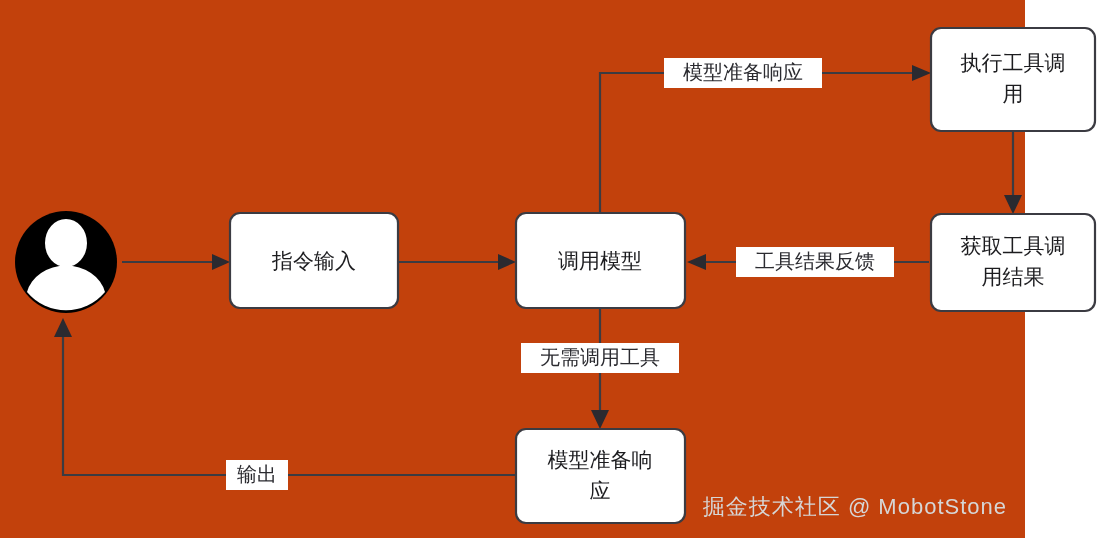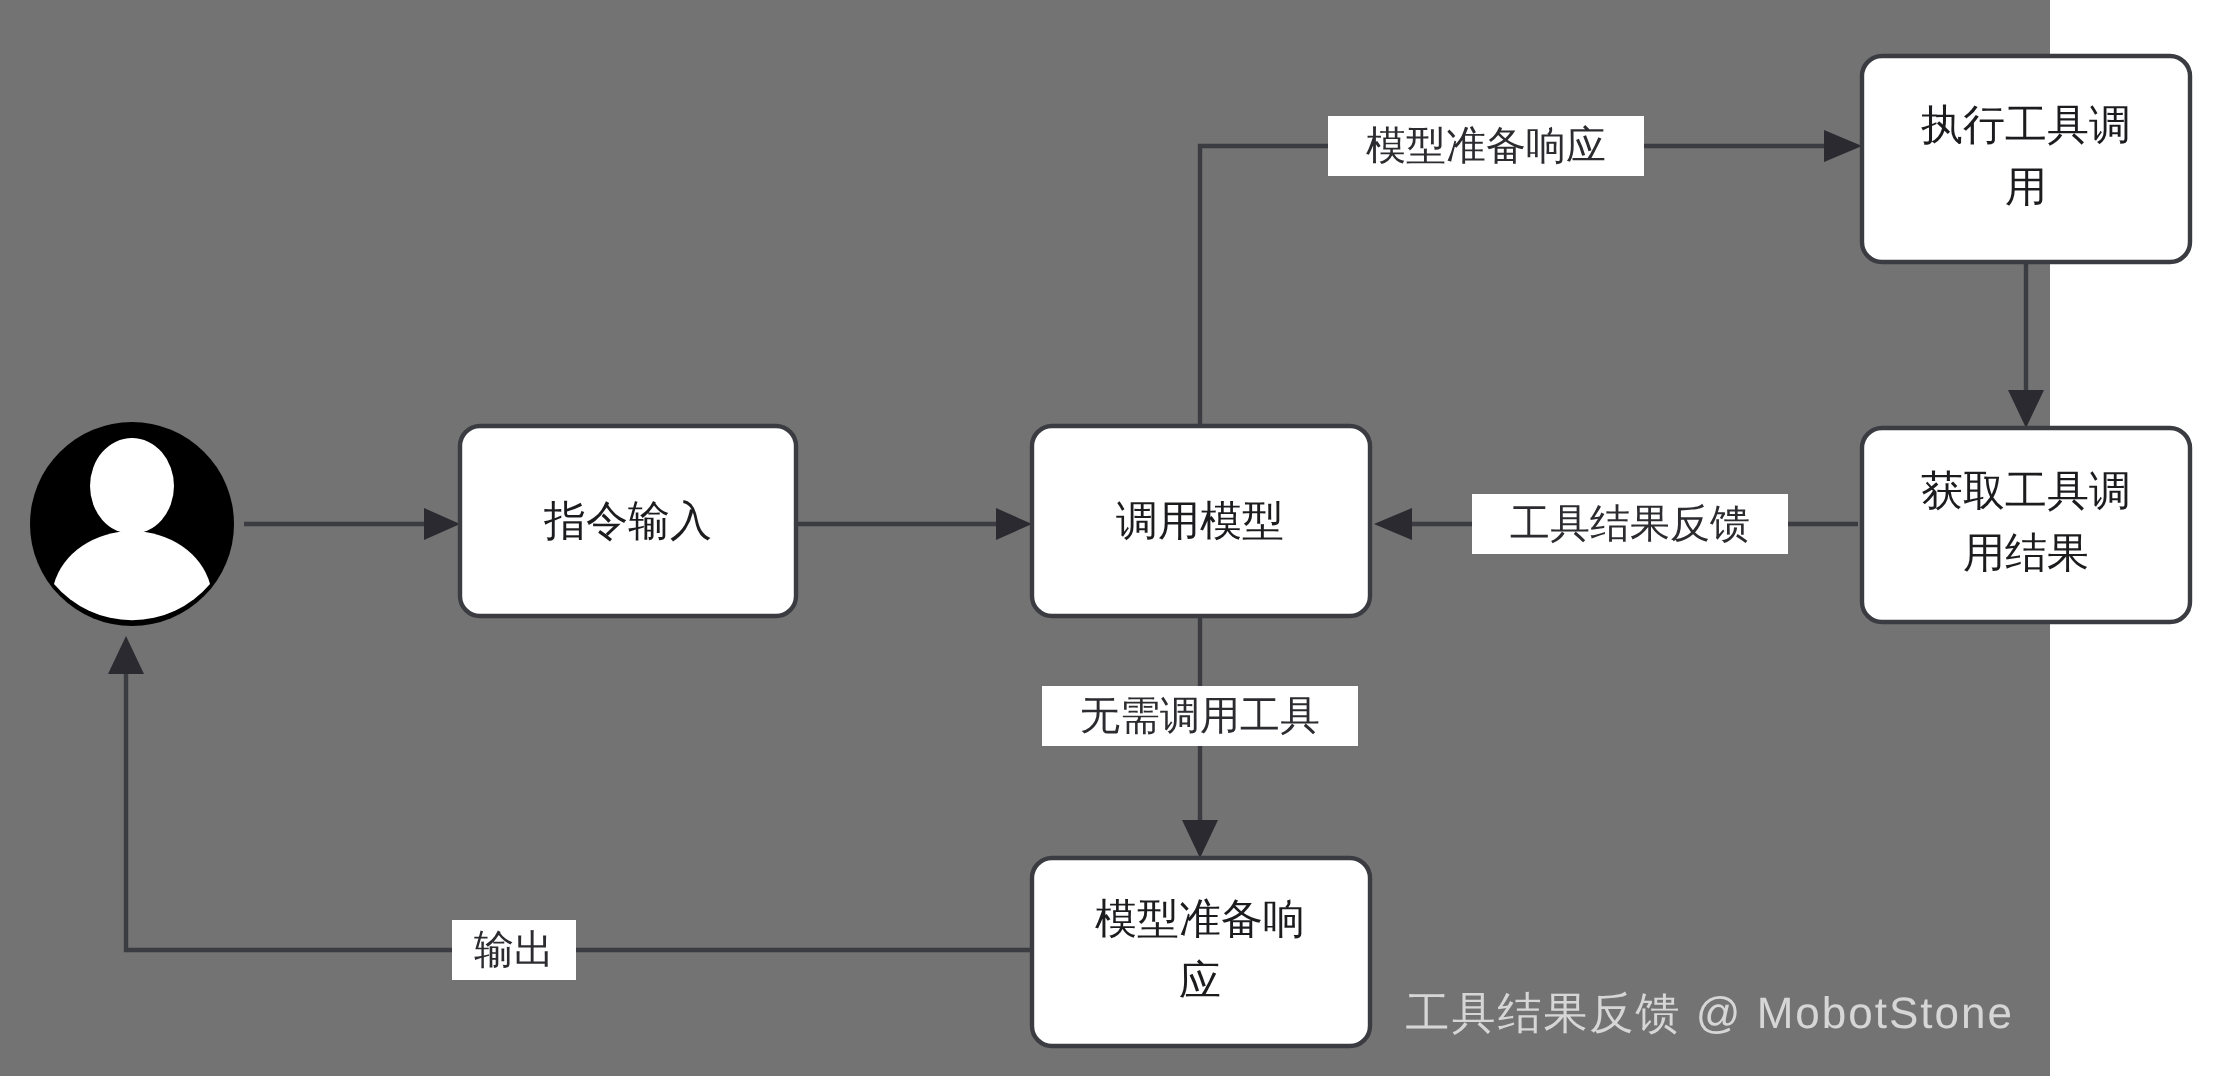--- a/index.html
+++ b/index.html
@@ -11,21 +11,21 @@
     width: 1114px;
     height: 538px;
     font-family: "Liberation Sans", "DejaVu Sans", sans-serif;
     overflow: hidden;
     position: relative;
   }
   #diagram-root {
     position: relative;
     width: 1025px;
     height: 538px;
-    background: #737373;
+    background: #c2410c;
   }
   svg.flow {
     position: absolute;
     top: 0;
     left: 0;
     width: 1114px;
     height: 538px;
   }
   .node-rect {
     fill: #ffffff;
@@ -170,15 +170,15 @@
     </g>
 
     <g>
       <rect class="node-rect" x="516" y="429" width="169" height="94" rx="10" ry="10"></rect>
       <text class="node-label" x="600" y="461">模型准备响</text>
       <text class="node-label" x="600" y="492">应</text>
     </g>
 
   </svg>
 
-  <div class="watermark">工具结果反馈 @ MobotStone</div>
+  <div class="watermark">掘金技术社区 @ MobotStone</div>
 
 </div>
 
 </body></html>

